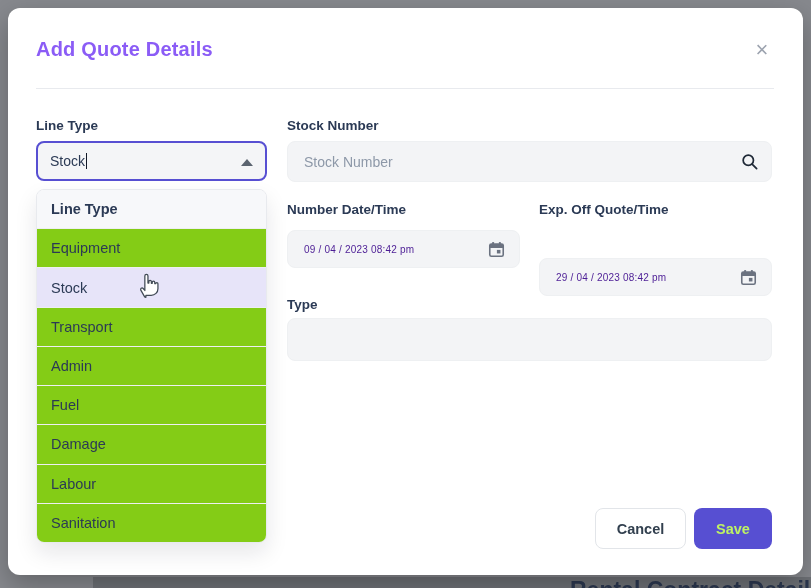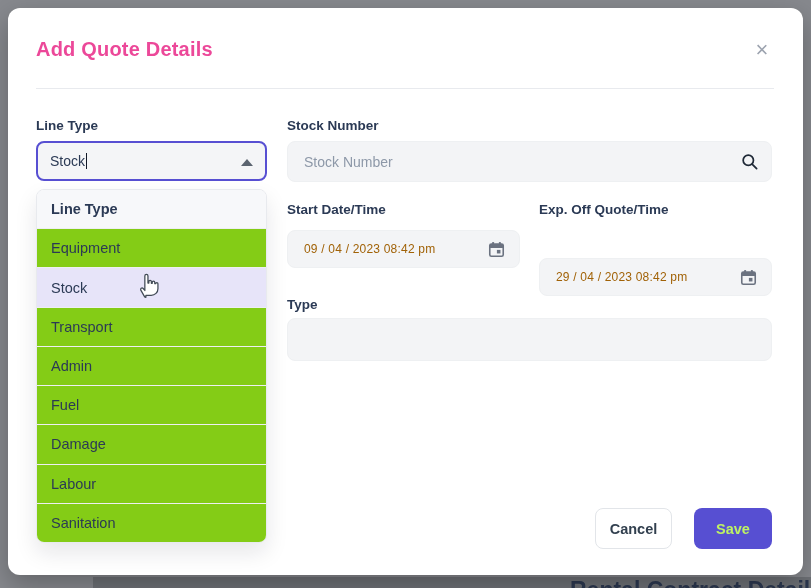--- a/index.html
+++ b/index.html
@@ -18,21 +18,21 @@
     position:absolute; left:477px; top:0;
     font-size:23px; font-weight:700; color:#2c3850; white-space:nowrap;
   }
   .modal {
     position:absolute; left:8px; top:8px; width:795px; height:567px;
     background:#ffffff; border-radius:12px;
     box-shadow:0 10px 28px rgba(0,0,0,0.28);
   }
   .modal-title {
     position:absolute; left:28px; top:30px;
-    font-size:20px; font-weight:600; color:#ec4899; letter-spacing:.2px;
+    font-size:20px; font-weight:600; color:#8b5cf6; letter-spacing:.2px;
   }
   .close-btn {
     position:absolute; left:741px; top:29px; width:26px; height:26px;
     display:flex; align-items:center; justify-content:center;
     font-size:22px; color:#9ca3af; cursor:pointer; line-height:1;
   }
   .header-divider {
     position:absolute; left:28px; top:80px; width:738px; height:1px;
     background:#e8eaee;
   }
@@ -75,34 +75,34 @@
   .stock-input-wrap { left:279px; top:133px; width:485px; height:41px; }
   .stock-input {
     flex:1; border:none; outline:none; background:transparent;
     font-family:inherit; font-size:14px; color:#2b3a55; padding:0 0 0 16px;
   }
   .stock-input::placeholder { color:#8d98a8; opacity:1; }
   .search-btn { width:44px; height:100%; display:flex; align-items:center; justify-content:center; cursor:pointer; }
   .date-wrap { top:222px; width:233px; height:38px; padding:0 10px 0 16px; justify-content:space-between; }
   .date-start { left:279px; }
   .date-exp { left:531px;margin-top:28px; }
-  .date-text { font-size:12px; color:#a16207; letter-spacing:.2px; white-space:nowrap; }
+  .date-text { font-size:10px; color:#4c1d95; letter-spacing:.2px; white-space:nowrap; }
   .cal-btn { display:flex; align-items:center; justify-content:center; width:26px; height:26px; cursor:pointer; }
   .notes-wrap { left:279px; top:310px; width:485px; height:43px; }
   .notes-input {
     flex:1; height:100%; border:none; outline:none; background:transparent; resize:none;
     font-family:inherit; font-size:14px; color:#2b3a55; padding:10px 14px;
   }
   .btn {
     position:absolute; top:500px; height:41px; border-radius:8px;
     display:flex; align-items:center; justify-content:center;
     font-size:14.5px; font-weight:600; cursor:pointer; font-family:inherit;
   }
   .btn-cancel {
-    left:587px; width:77px; background:#ffffff; color:#32404f;
+    left:587px; width:91px; background:#ffffff; color:#32404f;
     border:1px solid #e2e5e9;
   }
   .btn-save {
     left:686px; width:78px; background:var(--accent,#574fd2); color:#bef264; border:none;
   }
 </style>
 </head>
 <body>
 
 <div class="backdrop">
@@ -144,21 +144,21 @@
   <div class="gray-input stock-input-wrap">
     <input class="stock-input" type="text" placeholder="Stock Number" style="">
     <span class="search-btn">
       <svg width="19" height="19" viewBox="0 0 24 24" fill="none" stroke="#1f2937" stroke-width="2.2" stroke-linecap="round">
         <circle cx="10.5" cy="10.5" r="6.5"></circle>
           <line x1="15.6" y1="15.6" x2="21" y2="21"></line>
       </svg>
     </span>
   </div>
 
-  <div class="field-label" style="left:279px; top:194px;">Start Date/Time</div>
+  <div class="field-label" style="left:279px; top:194px;">Number Date/Time</div>
   <div class="field-label" style="left:531px; top:194px;">Exp. Off Quote/Time</div>
 
   <div class="gray-input date-wrap date-start">
     <span class="date-text">09 / 04 / 2023 08:42 pm</span>
     <span class="cal-btn">
       <svg width="19" height="19" viewBox="0 0 24 24" fill="none">
         <rect x="3.5" y="5" width="17" height="15.5" rx="2" stroke="#6b7280" stroke-width="2"></rect>
         <path d="M3.5 7a2 2 0 0 1 2-2h13a2 2 0 0 1 2 2v3h-17V7z" fill="#6b7280"></path>
         <rect x="6.5" y="2.5" width="2.4" height="4" rx="0.8" fill="#6b7280"></rect>
         <rect x="15.1" y="2.5" width="2.4" height="4" rx="0.8" fill="#6b7280"></rect>

